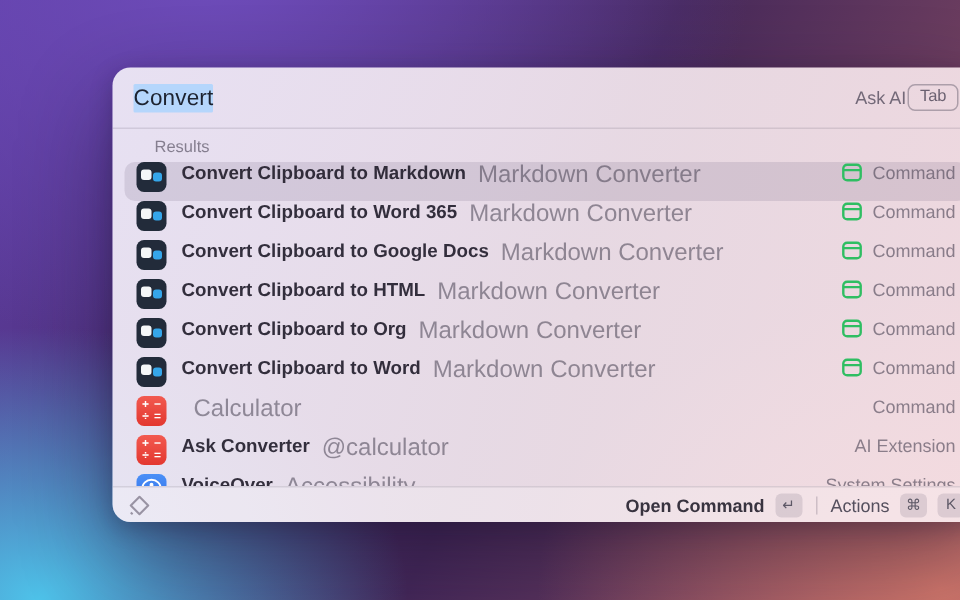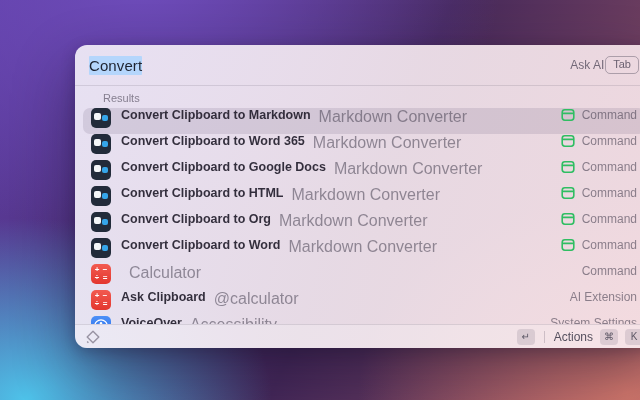--- a/index.html
+++ b/index.html
@@ -236,21 +236,21 @@
       <span class="ic ic-calc">
         <span class="grid">
               <span>+</span>
               <span>−</span>
               <span>÷</span>
               <span>=</span>
             </span>
       </span>
 
     </span>
-    <span class="title">Ask Clipboard</span>
+    <span class="title">Ask Converter</span>
     <span class="subtitle">@calculator</span>
     <span class="spacer"></span>
 
     <span class="accessory">AI Extension</span>
   </div>
       <div class="row" data-icon="accessibility" data-acc-icon="">
     <span class="app-icon">
 
       <span class="ic ic-acc">
         <svg viewBox="0 0 16 16">
@@ -267,20 +267,21 @@
     <span class="accessory">System Settings</span>
   </div>
     </div>
 
   <div class="footer">
     <svg class="raycast-logo" viewBox="0 0 16 16">
       <path d="M8 2.2 L13.8 8 L8 13.8 L2.2 8 Z" fill="none" stroke="#6d6678" stroke-width="1.4" stroke-linejoin="round"></path>
       <path d="M2.2 12.6 L3.4 13.8" stroke="#6d6678" stroke-width="1.4"></path>
     </svg>
     <div class="footer-right">
+      <span class="open-command">Open Command</span>
       <span class="key">↵</span>
       <span class="vdiv"></span>
       <span class="actions-label">Actions</span>
       <span class="key">⌘</span>
       <span class="key">K</span>
     </div>
   </div>
 </div>
 
 </body></html>

